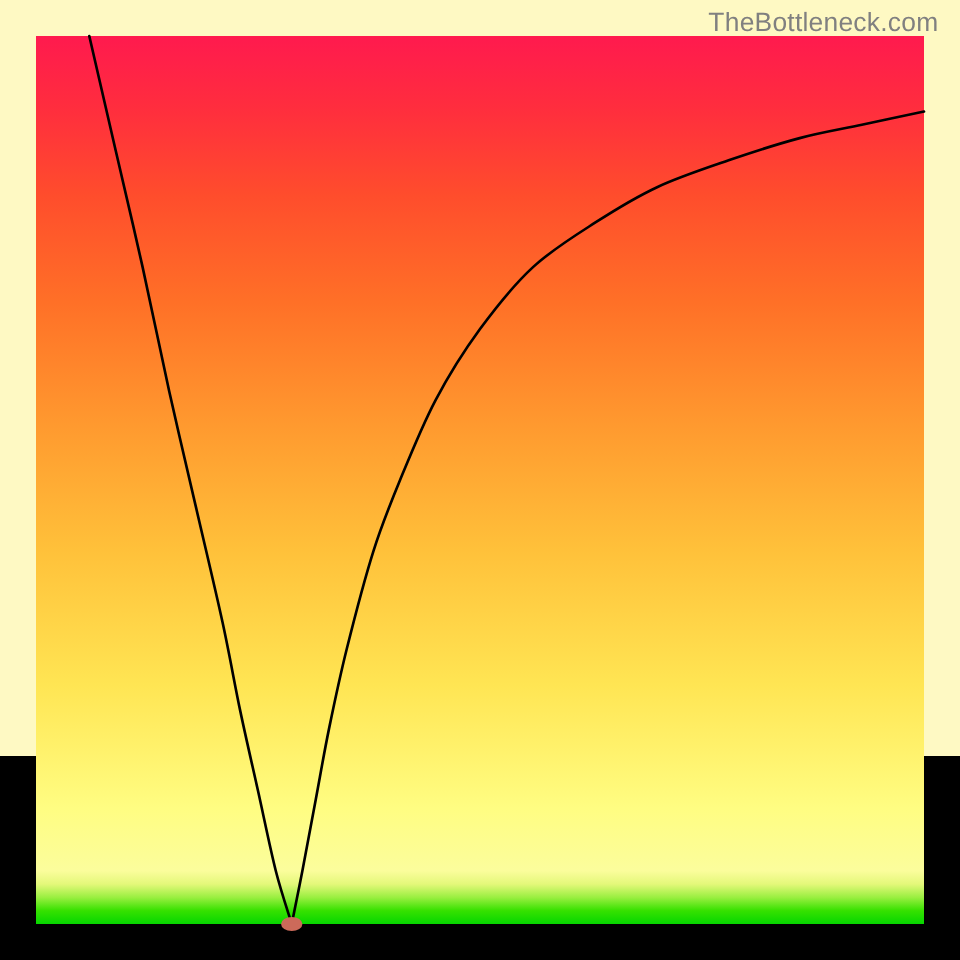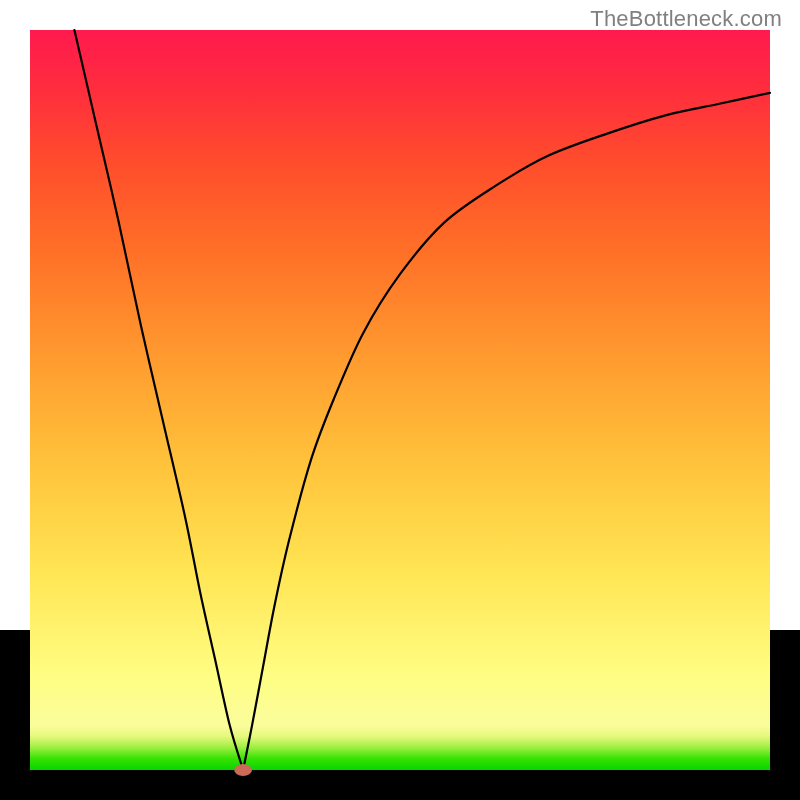--- a/index.html
+++ b/index.html
@@ -7,21 +7,21 @@
     padding: 0;
     width: 800px;
     height: 800px;
     background: #000;
     font-family: Arial, Helvetica, sans-serif;
   }
   .frame {
     position: relative;
     width: 800px;
     height: 630px;
-    background: #ffffff;
+    background: #fef9c3;
   }
   .plot-area {
     position: absolute;
     left: 30px;
     top: 30px;
     width: 740px;
     height: 740px;
     
     background: linear-gradient(to top,
       #06d600 0%,

